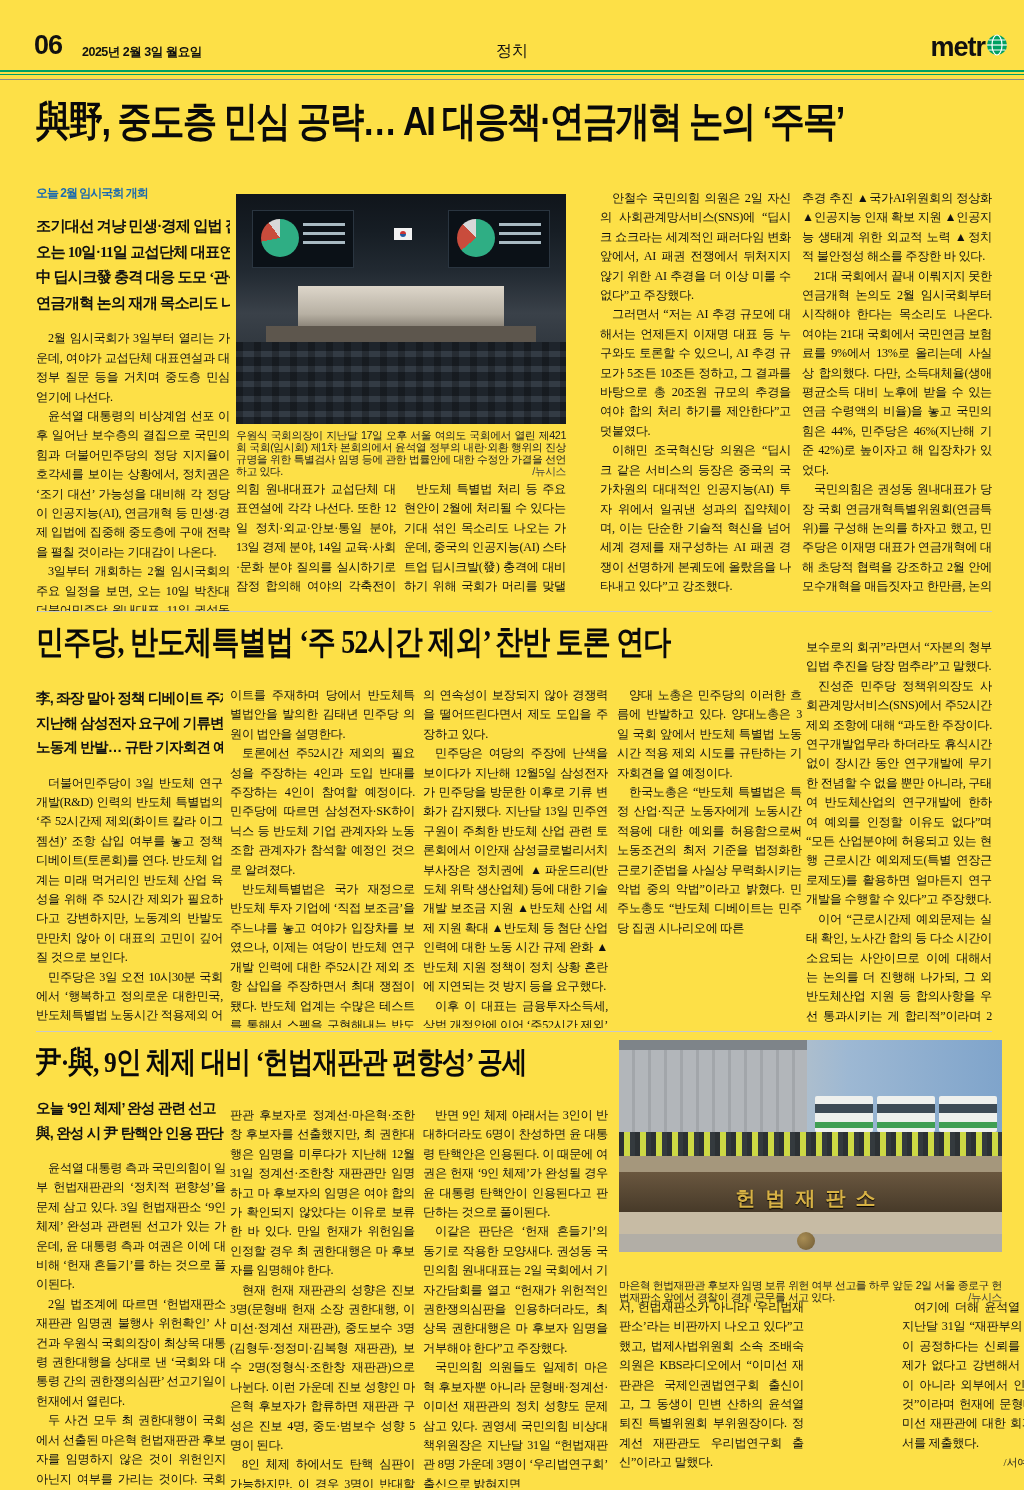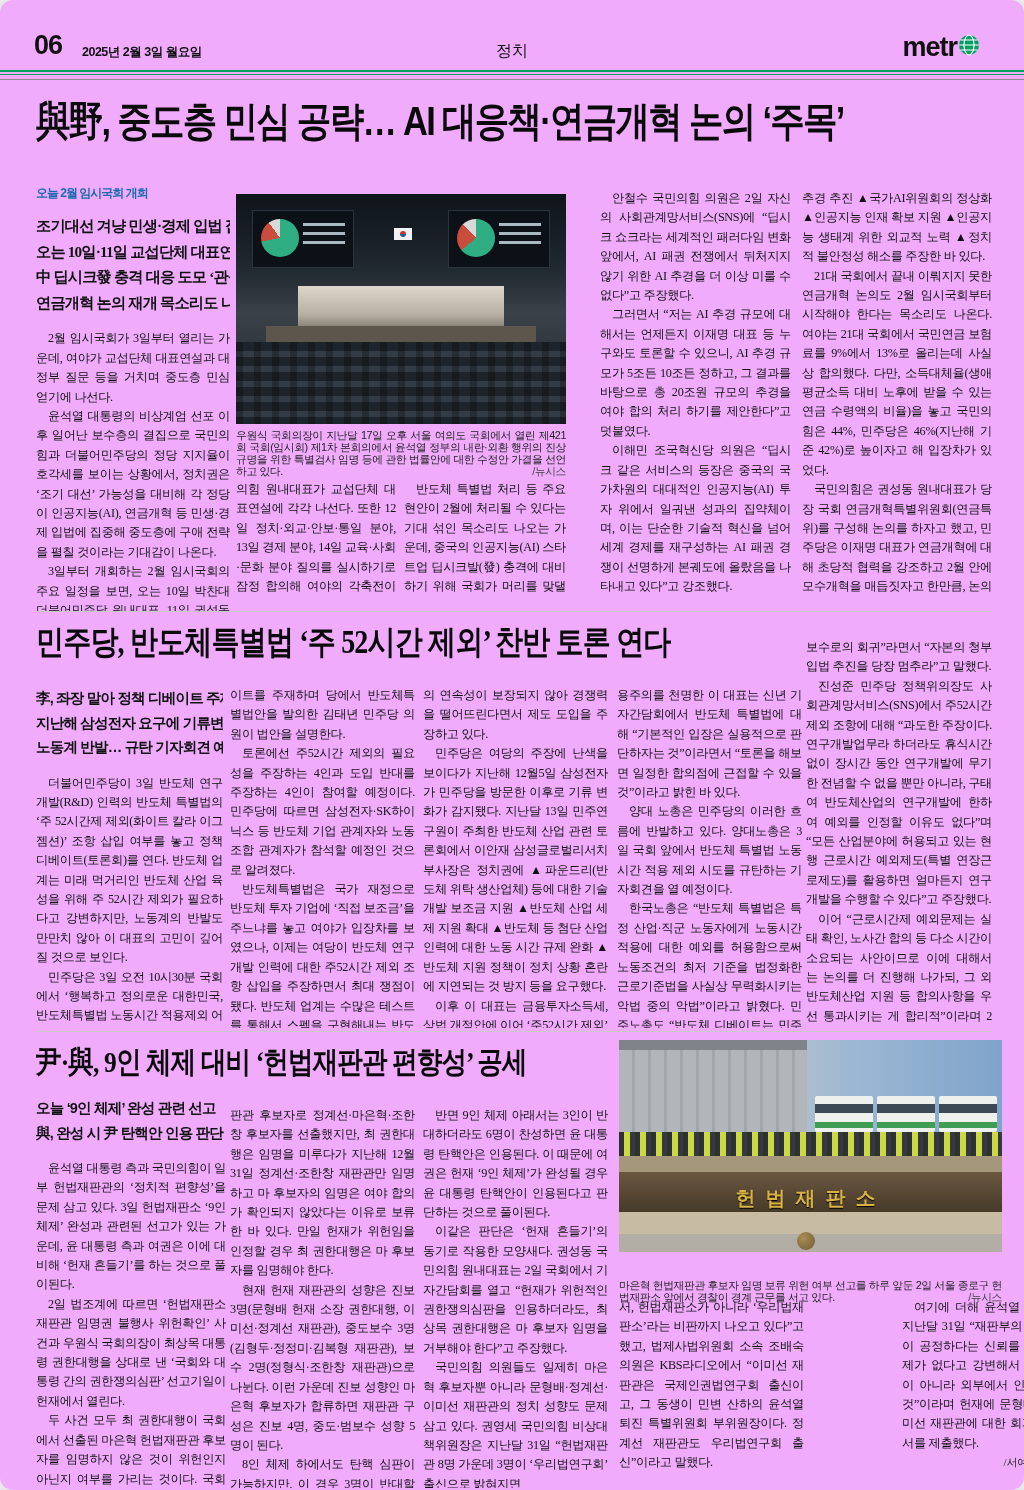--- a/index.html
+++ b/index.html
@@ -1,26 +1,26 @@
 <!DOCTYPE html>
 <html><head>
 <meta charset="utf-8">
 <style>
   html,body{margin:0;padding:0;background:#e8e8e8;}
-  #page{position:relative;width:1024px;height:1490px;background:#f0abfc;margin:0 auto;
-        font-family:"Liberation Serif","DejaVu Serif",serif;color:#111;overflow:hidden;border-radius:13px;}
+  #page{position:relative;width:1024px;height:1490px;background:#fde047;margin:0 auto;
+        font-family:"Liberation Serif","DejaVu Serif",serif;color:#111;overflow:hidden;}
 
   
   .pagenum{position:absolute;left:34px;top:30px;font-family:"Liberation Sans",sans-serif;
            font-weight:700;font-size:27px;letter-spacing:-1px;}
   .pagedate{position:absolute;left:82px;top:44px;font-family:"Liberation Sans",sans-serif;
             font-weight:700;font-size:12.5px;letter-spacing:-0.5px;}
   .section-title{position:absolute;left:0;right:0;top:41px;text-align:center;
                  font-family:"Liberation Sans",sans-serif;font-weight:400;font-size:16px;}
-  .brand{position:absolute;right:44px;top:32px;font-family:"Liberation Sans",sans-serif;
+  .brand{position:absolute;right:16px;top:32px;font-family:"Liberation Sans",sans-serif;
          font-weight:700;font-size:27px;letter-spacing:-1px;display:flex;align-items:center;}
   .brand svg{margin-left:1px;}
   .rule{position:absolute;left:0;width:1024px;}
   .rule.g2{height:2px;background:#00a062;}
   .rule.g1{height:1px;background:#00a062;}
   .rule.gray{height:1px;background:#8a8a8a;}
 
   
   .h-main{position:absolute;left:36px;top:94px;font-family:"Liberation Sans",sans-serif;
           font-weight:900;font-size:41px;letter-spacing:-2px;white-space:nowrap;
@@ -197,21 +197,20 @@
     <p>반도체특별법은 국가 재정으로 반도체 투자 기업에 ‘직접 보조금’을 주느냐를 놓고 여야가 입장차를 보였으나, 이제는 여당이 반도체 연구개발 인력에 대한 주52시간 제외 조항 삽입을 주장하면서 최대 쟁점이 됐다. 반도체 업계는 수많은 테스트를 통해서 스펙을 구현해내는 반도체 설계·개발 업무의 특성상, 주52시간 노동제 아래에선 업무</p>
   </div>
 
   <div class="col" style="left:423px;top:686px;width:185px;height:342px;">
     <p class="cont">의 연속성이 보장되지 않아 경쟁력을 떨어뜨린다면서 제도 도입을 주장하고 있다.</p>
     <p>민주당은 여당의 주장에 난색을 보이다가 지난해 12월5일 삼성전자가 민주당을 방문한 이후로 기류 변화가 감지됐다. 지난달 13일 민주연구원이 주최한 반도체 산업 관련 토론회에서 이안재 삼성글로벌리서치 부사장은 정치권에 ▲파운드리(반도체 위탁 생산업체) 등에 대한 기술 개발 보조금 지원 ▲반도체 산업 세제 지원 확대 ▲반도체 등 첨단 산업 인력에 대한 노동 시간 규제 완화 ▲반도체 지원 정책이 정치 상황 혼란에 지연되는 것 방지 등을 요구했다.</p>
     <p>이후 이 대표는 금융투자소득세, 상법 개정안에 이어 ‘주52시간 제외’ 이슈를 정책 디베이트 안건으로 올렸다. 실</p>
   </div>
 
   <div class="col" style="left:617px;top:686px;width:185px;height:342px;">
-    <p class="cont">용주의를 천명한 이 대표는 신년 기자간담회에서 반도체 특별법에 대해 “기본적인 입장은 실용적으로 판단하자는 것”이라면서 “토론을 해보면 일정한 합의점에 근접할 수 있을 것”이라고 밝힌 바 있다.</p>
     <p>양대 노총은 민주당의 이러한 흐름에 반발하고 있다. 양대노총은 3일 국회 앞에서 반도체 특별법 노동시간 적용 제외 시도를 규탄하는 기자회견을 열 예정이다.</p>
     <p>한국노총은 “반도체 특별법은 특정 산업·직군 노동자에게 노동시간 적용에 대한 예외를 허용함으로써 노동조건의 최저 기준을 법정화한 근로기준법을 사실상 무력화시키는 악법 중의 악법”이라고 밝혔다. 민주노총도 “반도체 디베이트는 민주당 집권 시나리오에 따른</p>
   </div>
 
   <div class="col" style="left:806px;top:638px;width:186px;height:390px;">
     <p class="cont">보수로의 회귀”라면서 “자본의 청부 입법 추진을 당장 멈추라”고 말했다.</p>
     <p>진성준 민주당 정책위의장도 사회관계망서비스(SNS)에서 주52시간 제외 조항에 대해 “과도한 주장이다. 연구개발업무라 하더라도 휴식시간 없이 장시간 동안 연구개발에 무기한 전념할 수 없을 뿐만 아니라, 구태여 반도체산업의 연구개발에 한하여 예외를 인정할 이유도 없다”며 “모든 산업분야에 허용되고 있는 현행 근로시간 예외제도(특별 연장근로제도)를 활용하면 얼마든지 연구개발을 수행할 수 있다”고 주장했다.</p>
     <p>
       <span>이어 “근로시간제 예외문제는 실태 확인, 노사간 합의 등 다소 시간이 소요되는 사안이므로 이에 대해서는 논의를 더 진행해 나가되, 그 외 반도체산업 지원 등 합의사항을 우선 통과시키는 게 합리적”이라며 2월 국회에서 주52시간 제외 조항을 제외한 반도체 특별법을 통과시키자고 제안했다.</span>
       

